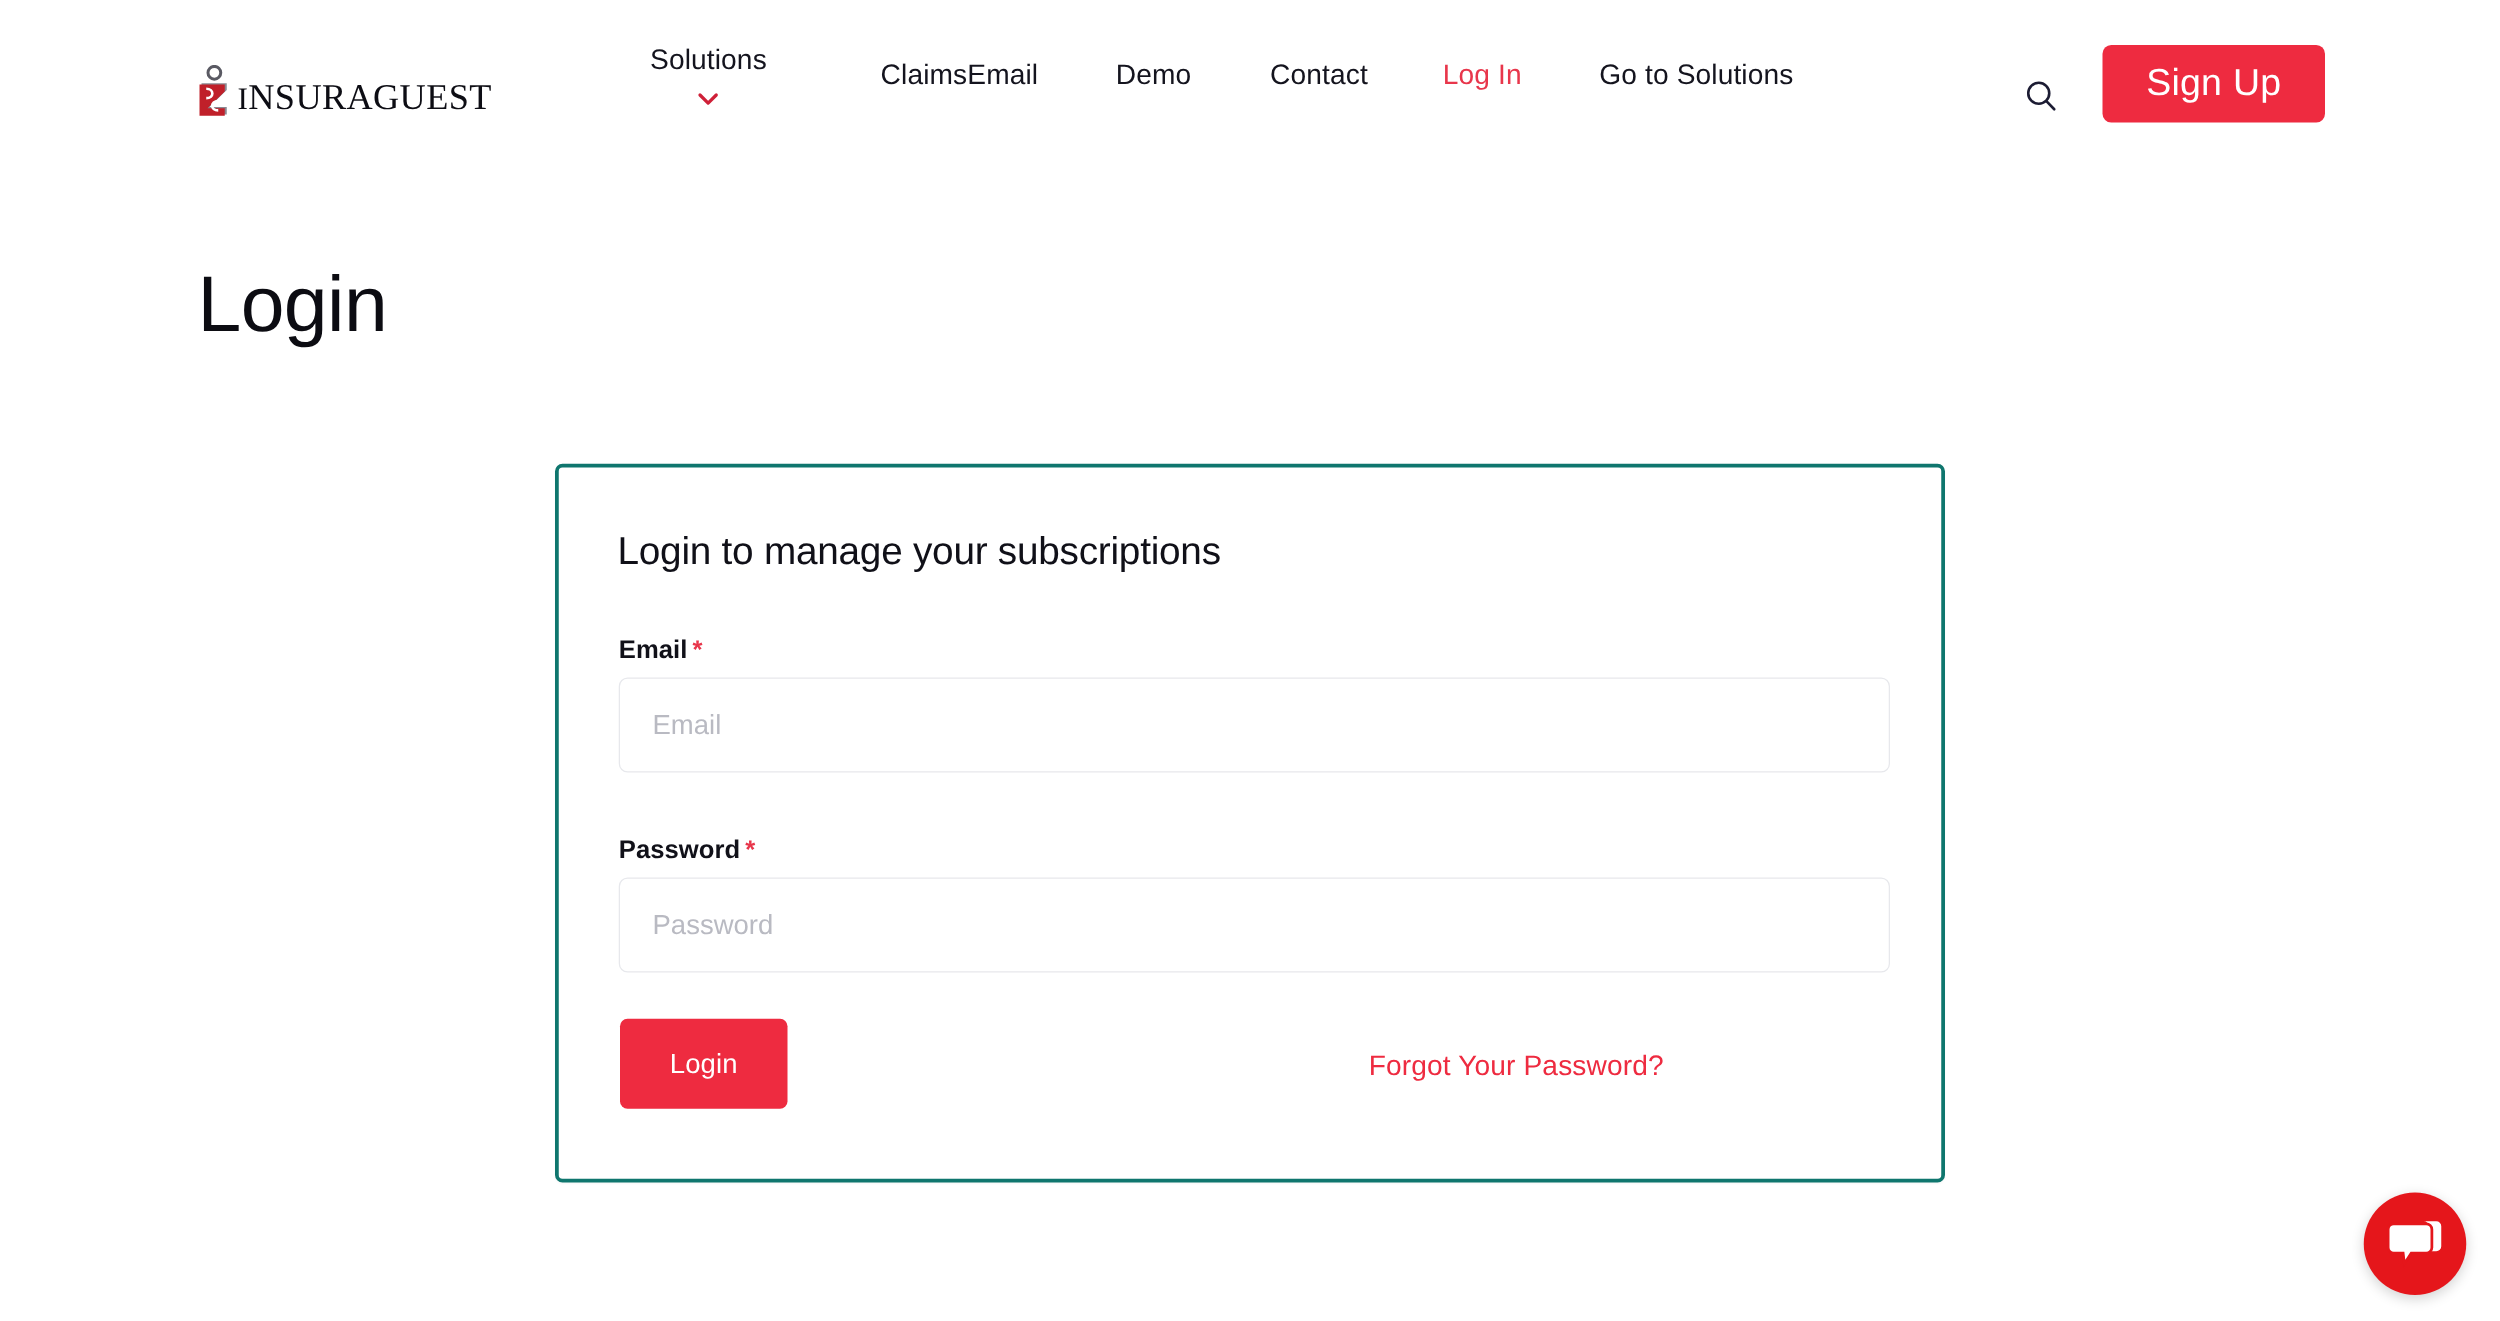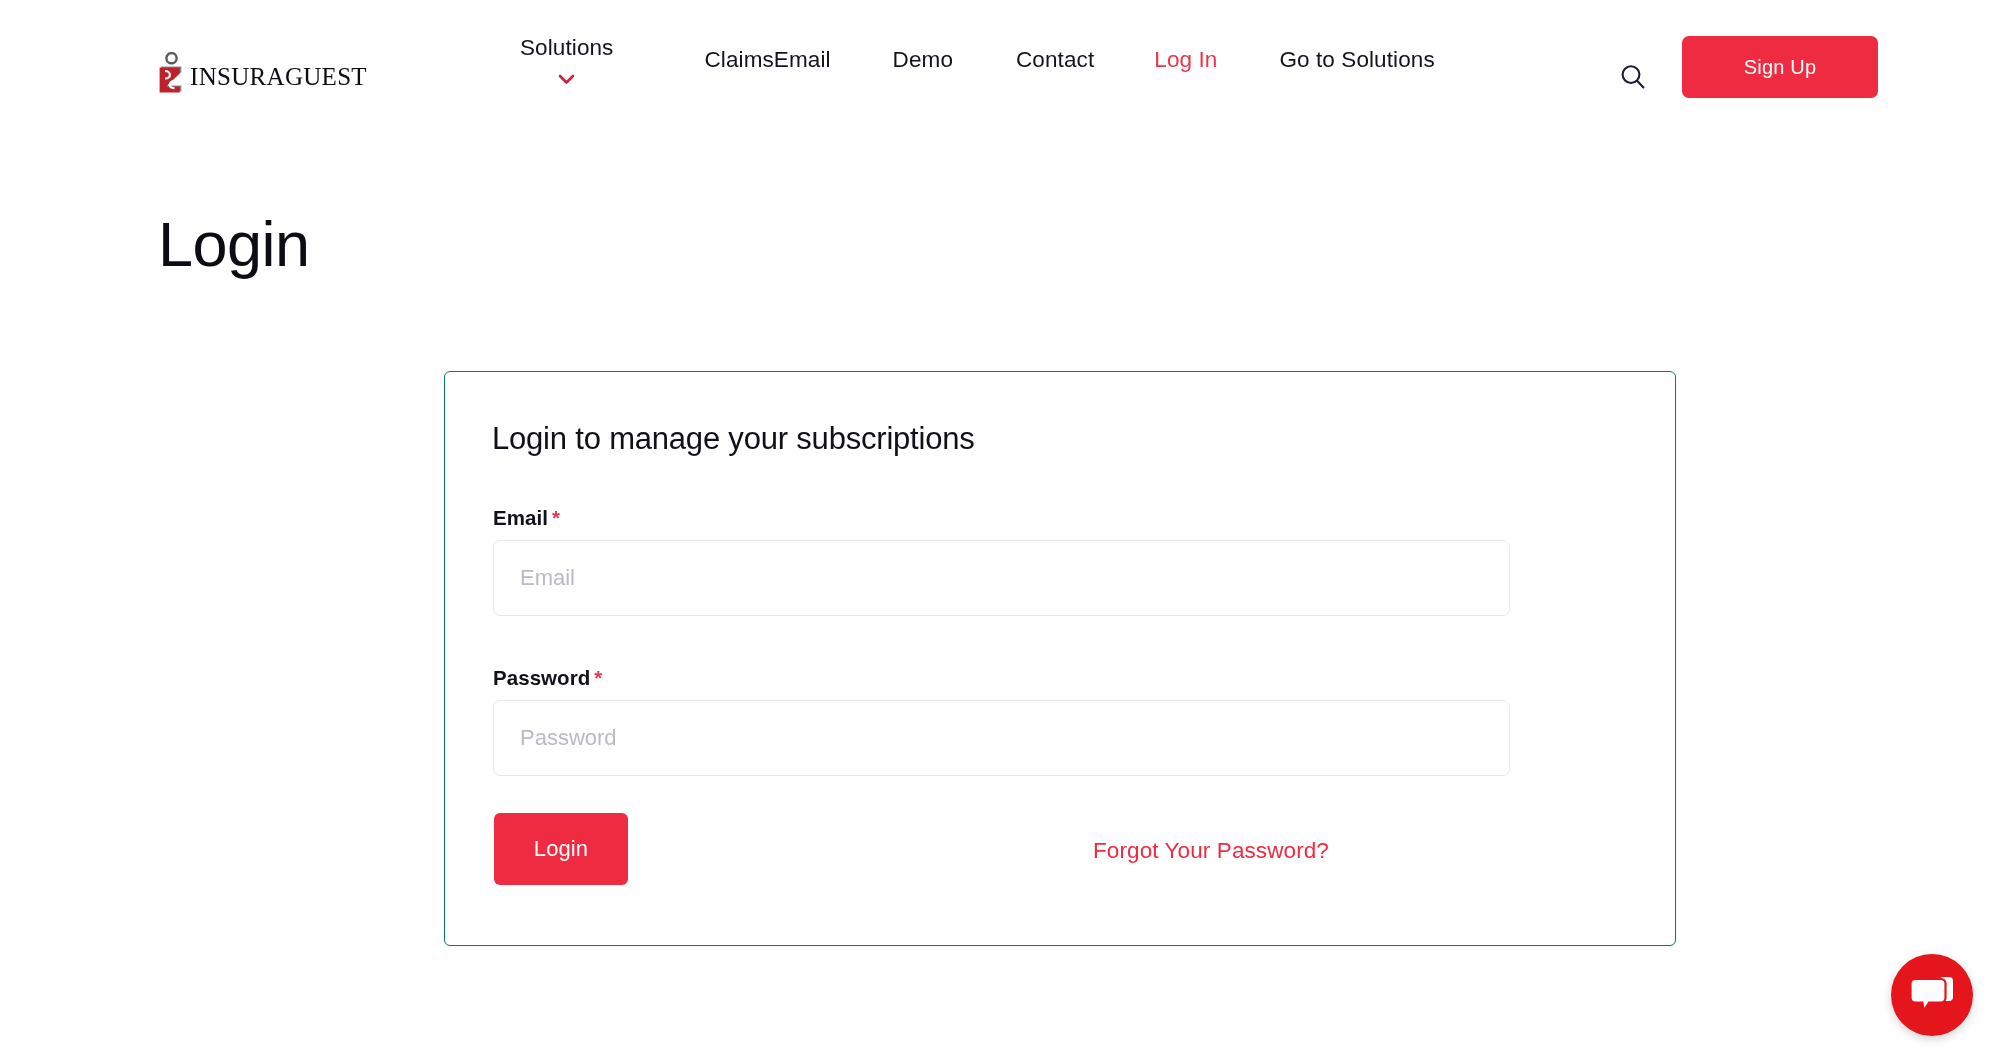--- a/index.html
+++ b/index.html
@@ -45,21 +45,21 @@
 
   .brand-mark {
     width: 26px;
     height: 42px;
     display: block;
     flex: 0 0 auto;
   }
 
   .brand-word {
     font-family: "Liberation Serif", serif;
-    font-size: 36px;
+    font-size: 41px;
     line-height: 1;
     letter-spacing: 0.3px;
     color: #0d0d14;
     white-space: nowrap;
     font-variant: small-caps;
     text-transform: lowercase;
   }
   .brand-word::first-letter { font-size: 35px; }
 
   .nav {
@@ -111,28 +111,28 @@
     padding: 0;
     display: flex;
     align-items: center;
     justify-content: center;
   }
 
   .signup-btn {
     position: absolute;
     left: 1682px;
     top: 36px;
-    width: 196px;
+    width: 178px;
     height: 62px;
     border: 0;
     border-radius: 7px;
     background: #ee2b40;
     color: #ffffff;
     font-family: "Liberation Sans", sans-serif;
-    font-size: 20px;
+    font-size: 30px;
     letter-spacing: 0.2px;
     cursor: pointer;
     display: flex;
     align-items: center;
     justify-content: center;
   }
 
   
   .page-title {
     position: absolute;
@@ -143,24 +143,24 @@
     letter-spacing: -0.5px;
     color: #0c0c12;
     line-height: 1;
   }
 
   
   .login-card {
     position: absolute;
     left: 444px;
     top: 371px;
-    width: 1232px;
+    width: 1112px;
     height: 575px;
     background: #ffffff;
-    border: 1px solid #0f766e;
+    border: 3px solid #0f766e;
     border-radius: 6px;
     box-shadow: 0 1px 2px rgba(16,24,40,0.03);
   }
 
   .card-heading {
     position: absolute;
     left: 47px;
     top: 48px;
     font-size: 31px;
     font-weight: 500;

